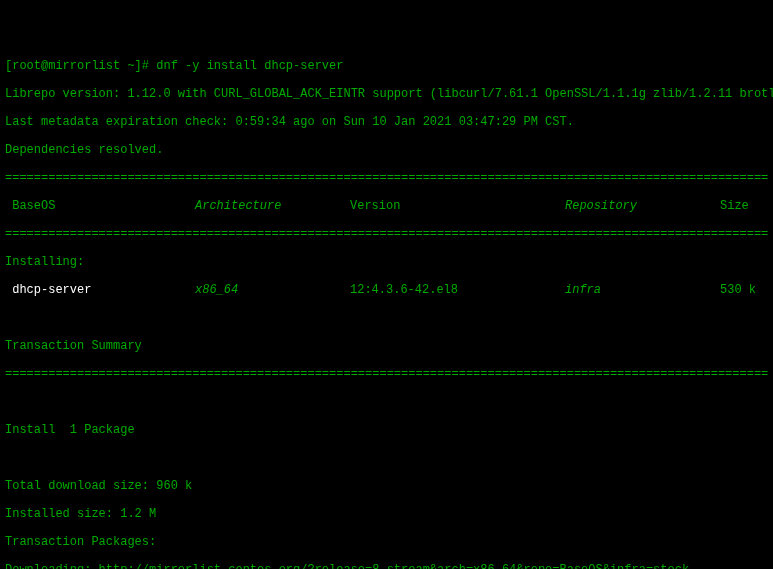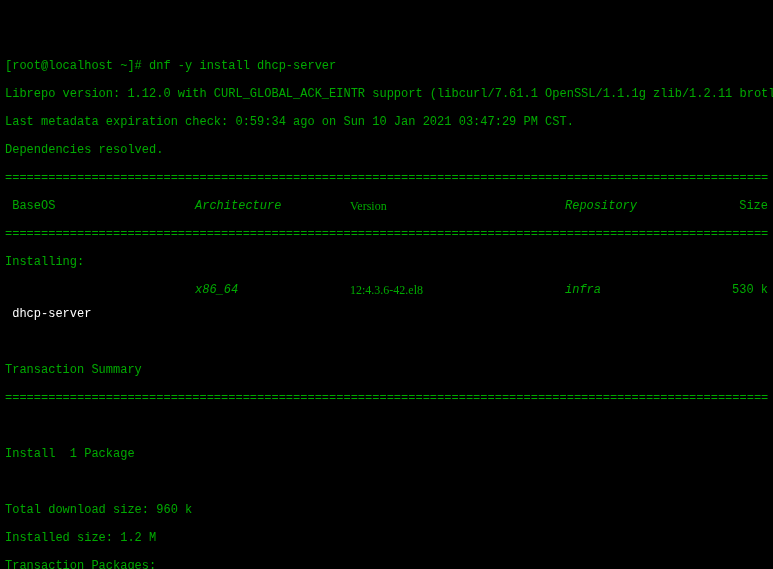--- a/index.html
+++ b/index.html
@@ -17,43 +17,42 @@
       width: 773px;
       height: 569px;
       overflow: hidden;
       white-space: pre;
     }
     .line {
       display: block;
     }
     .highlight {
       color: #ffffff;
-      margin-top: 24px;
     }
     .separator {
       color: #00aa00;
       overflow: hidden;
       text-overflow: clip;
     }
     .cols {
       display: flex;
       justify-content: space-between;
     }
     .col-pkg { width: 190px; }
     .col-arch { width: 155px; font-style: italic; }
-    .col-ver { width: 215px; font-family: Liberation Serif, serif; }
+    .col-ver { width: 215px; }
     .col-repo { width: 155px; font-style: italic; }
-    .col-size { text-align: right; flex: 1; }
+    .col-size { text-align: left; flex: 1; }
   </style>
 </head>
 <body>
 
 
 
-<span class="line"><span>[root@localhost ~]# </span><span>dnf -y install dhcp-server</span></span>
+<span class="line"><span>[root@mirrorlist ~]# </span><span>dnf -y install dhcp-server</span></span>
 <span class="line">Librepo version: 1.12.0 with CURL_GLOBAL_ACK_EINTR support (libcurl/7.61.1 OpenSSL/1.1.1g zlib/1.2.11 brotli/1.0.6 libidn2/2.2.0 libpsl/0.20.2 (+libidn2/2.2.0) libssh/0.9.4/openssl/zlib nghttp2/1.33.0)</span>
 <span class="line">Last metadata expiration check: 0:59:34 ago on Sun 10 Jan 2021 03:47:29 PM CST.</span>
 <span class="line">Dependencies resolved.</span>
 <span class="line separator">==============================================================================================================</span>
 <span class="line cols"><span class="col-pkg"> BaseOS</span><span class="col-arch">Architecture</span><span class="col-ver">Version</span><span class="col-repo">Repository</span><span class="col-size">Size</span></span>
 <span class="line separator">==============================================================================================================</span>
 <span class="line">Installing:</span>
 <span class="line cols"><span class="col-pkg highlight"> dhcp-server</span><span class="col-arch">x86_64</span><span class="col-ver">12:4.3.6-42.el8</span><span class="col-repo">infra</span><span class="col-size">530 k</span></span>
 <span class="line"> </span>
 <span class="line">Transaction Summary</span>

